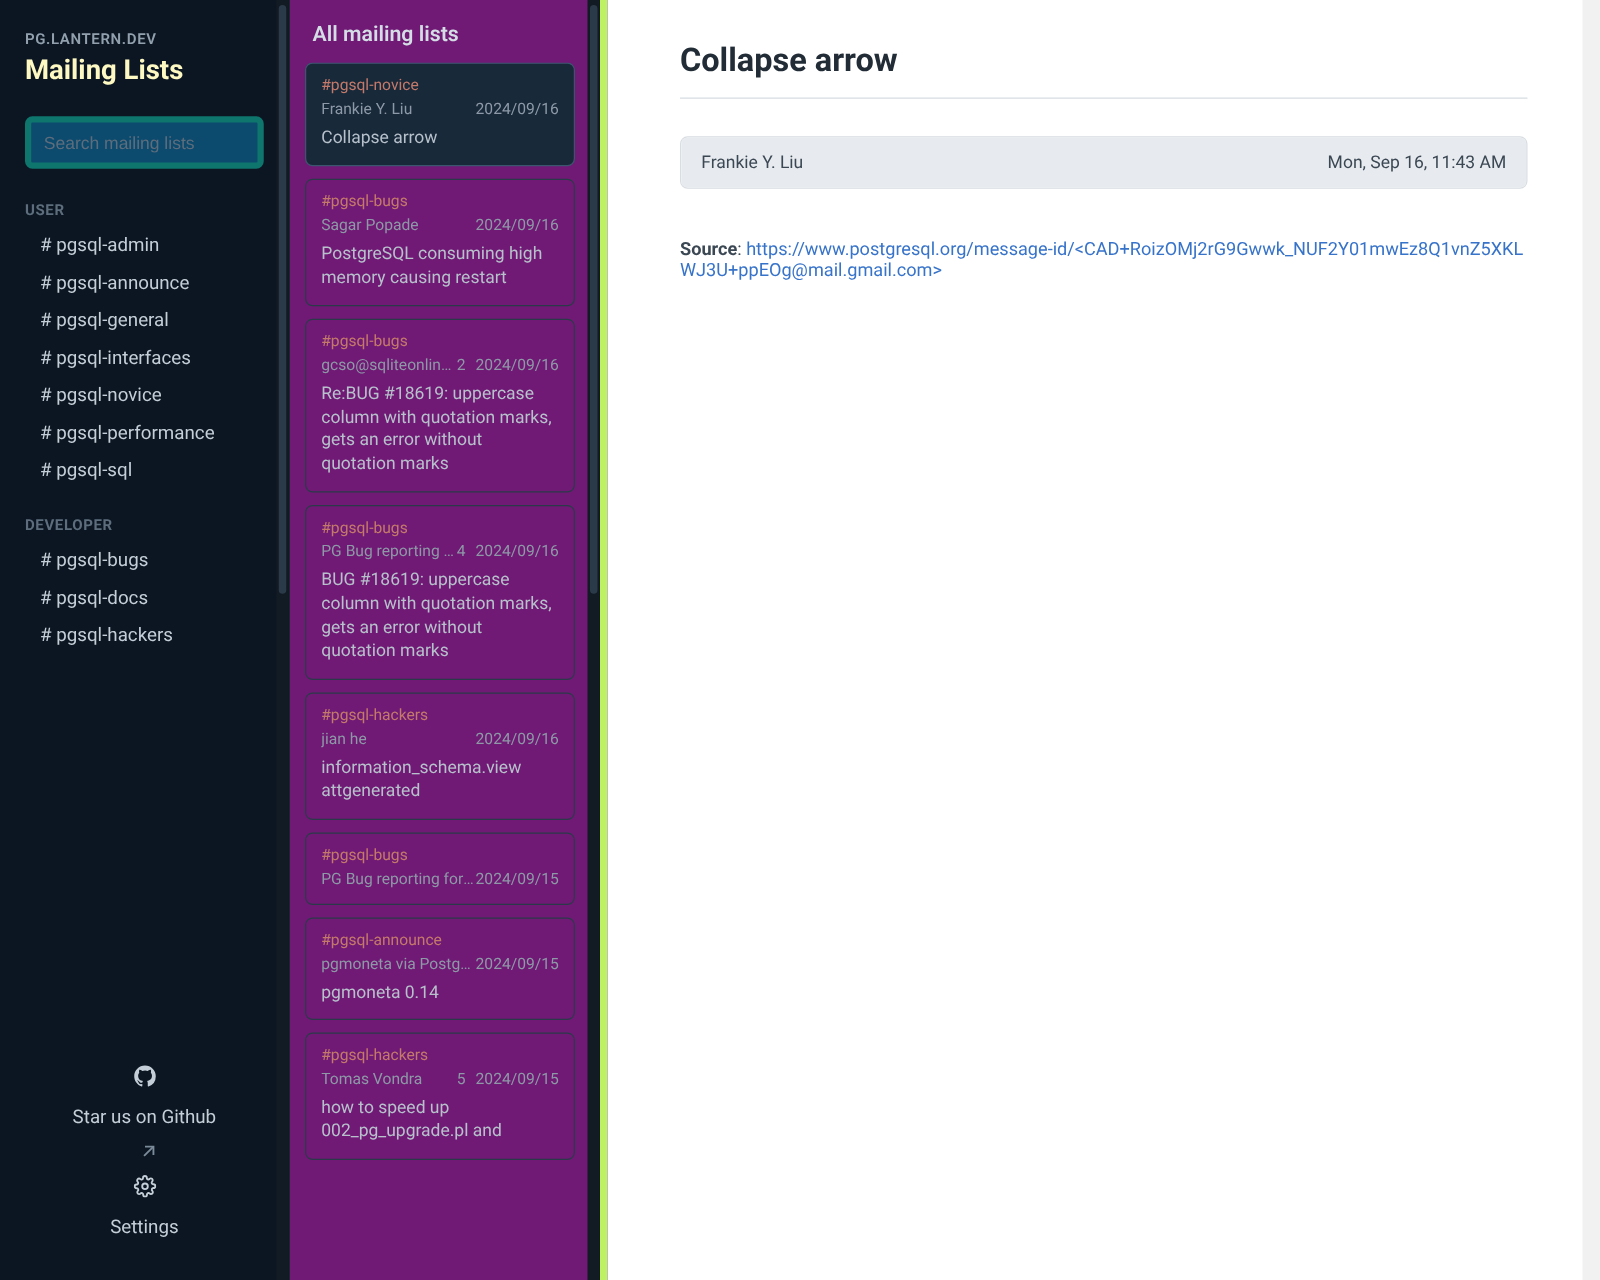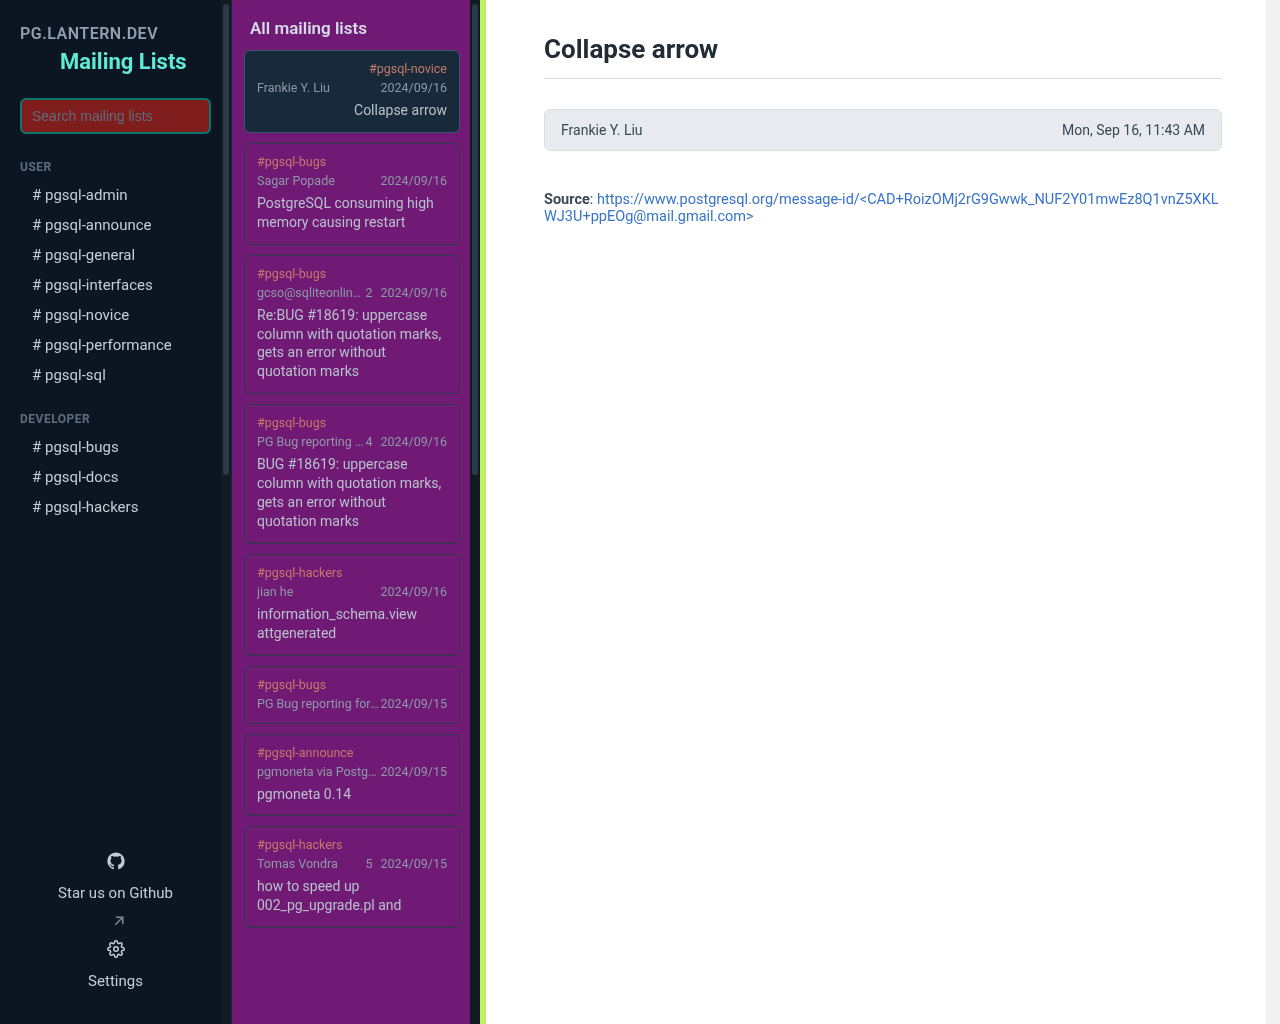--- a/index.html
+++ b/index.html
@@ -22,40 +22,39 @@
     display: flex;
     flex-direction: column;
     padding: 24px 0 18px 0;
     border-right: 1px solid #1a2632;
     position: relative;
   }
   .brand {
     padding: 0 20px 14px 20px;
   }
   .brand .site {
-    font-size: 16px;
+    font-size: 12px;
     letter-spacing: 0.5px;
     font-weight: 600;
     color: #92a0ae;
   }
   .brand .title {
     font-size: 22px;
     font-weight: 700;
-    color: #5eead4;
+    color: #fef9c3;
     margin-top: 6px;
-    margin-left: 40px;
   }
   .search-wrap {
     padding: 10px 20px 18px 20px;
   }
   .search {
     display: flex;
     align-items: flex-start;
-    background: #7f1d1d;
-    border: 2px solid #0f766e;
+    background: #0c4a6e;
+    border: 5px solid #0f766e;
     border-radius: 6px;
     padding: 8px 10px;
   }
   .search input {
     flex: 1;
     background: transparent;
     border: none;
     outline: none;
     color: #aab5c0;
     font-size: 14px;
@@ -137,21 +136,20 @@
   .thread-card {
     border: 1px solid #2b3a49;
     border-radius: 6px;
     padding: 10px 12px 12px 12px;
     margin-bottom: 10px;
     cursor: pointer;
   }
   .thread-card.selected {
     background: #18293a;
     border-color: #3b556f;
-    text-align: right;
   }
   .thread-tag {
     font-size: 12.5px;
     color: #c47a6a;
   }
   .thread-meta {
     display: flex;
     justify-content: space-between;
     align-items: baseline;
     margin-top: 4px;

